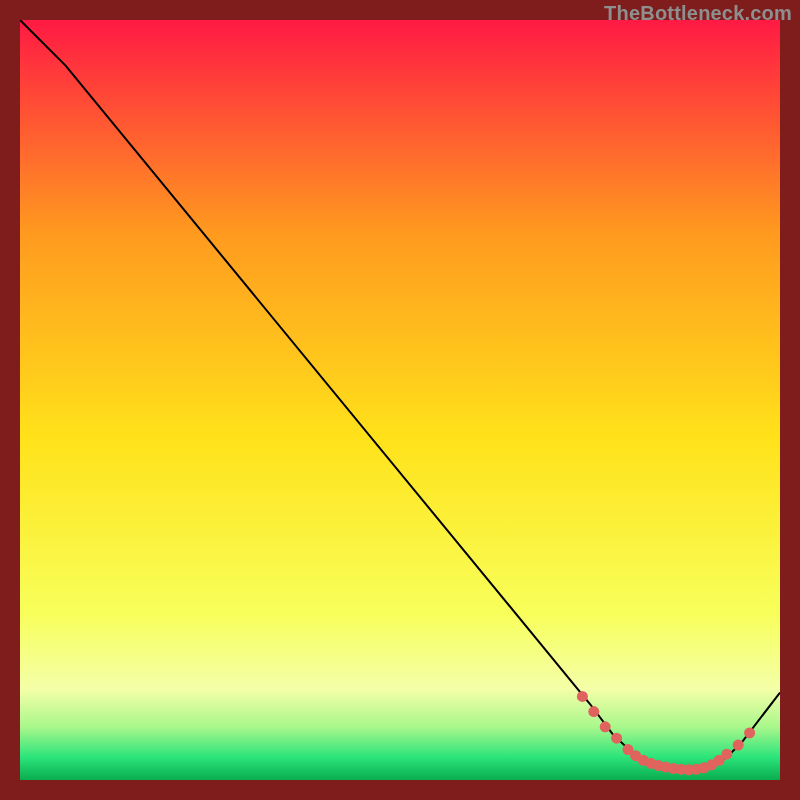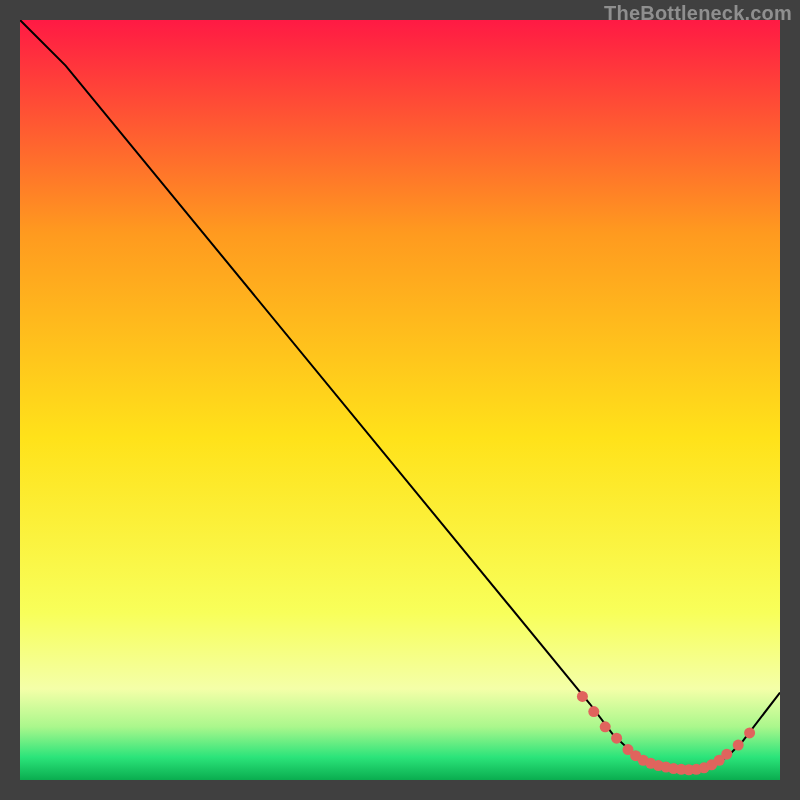--- a/index.html
+++ b/index.html
@@ -7,21 +7,21 @@
     padding: 0;
     width: 800px;
     height: 800px;
     background: #000;
     overflow: hidden;
   }
   .stage {
     position: relative;
     width: 800px;
     height: 800px;
-    background: #404040;
+    background: #7f1d1d;
   }
   svg.plot {
     position: absolute;
     left: 20px;
     top: 20px;
     width: 760px;
     height: 760px;
     display: block;
   }
   .watermark {

